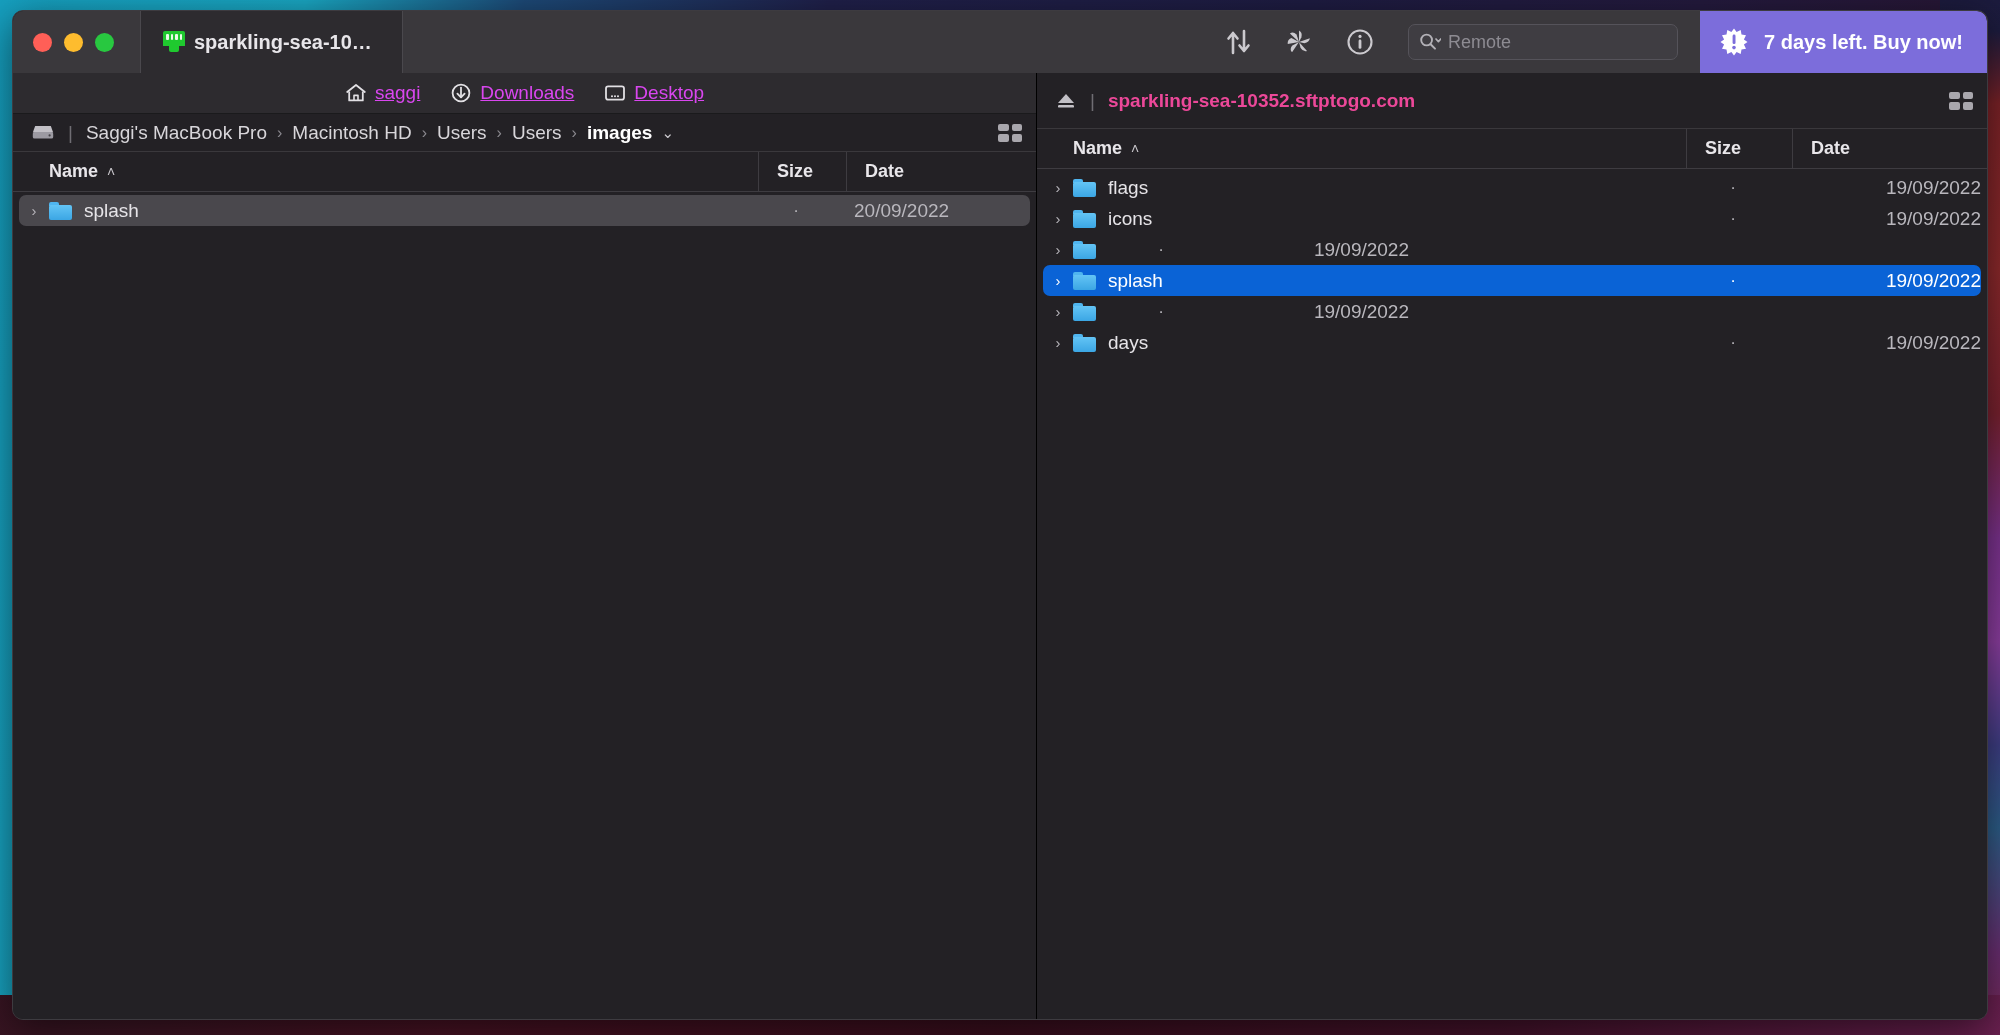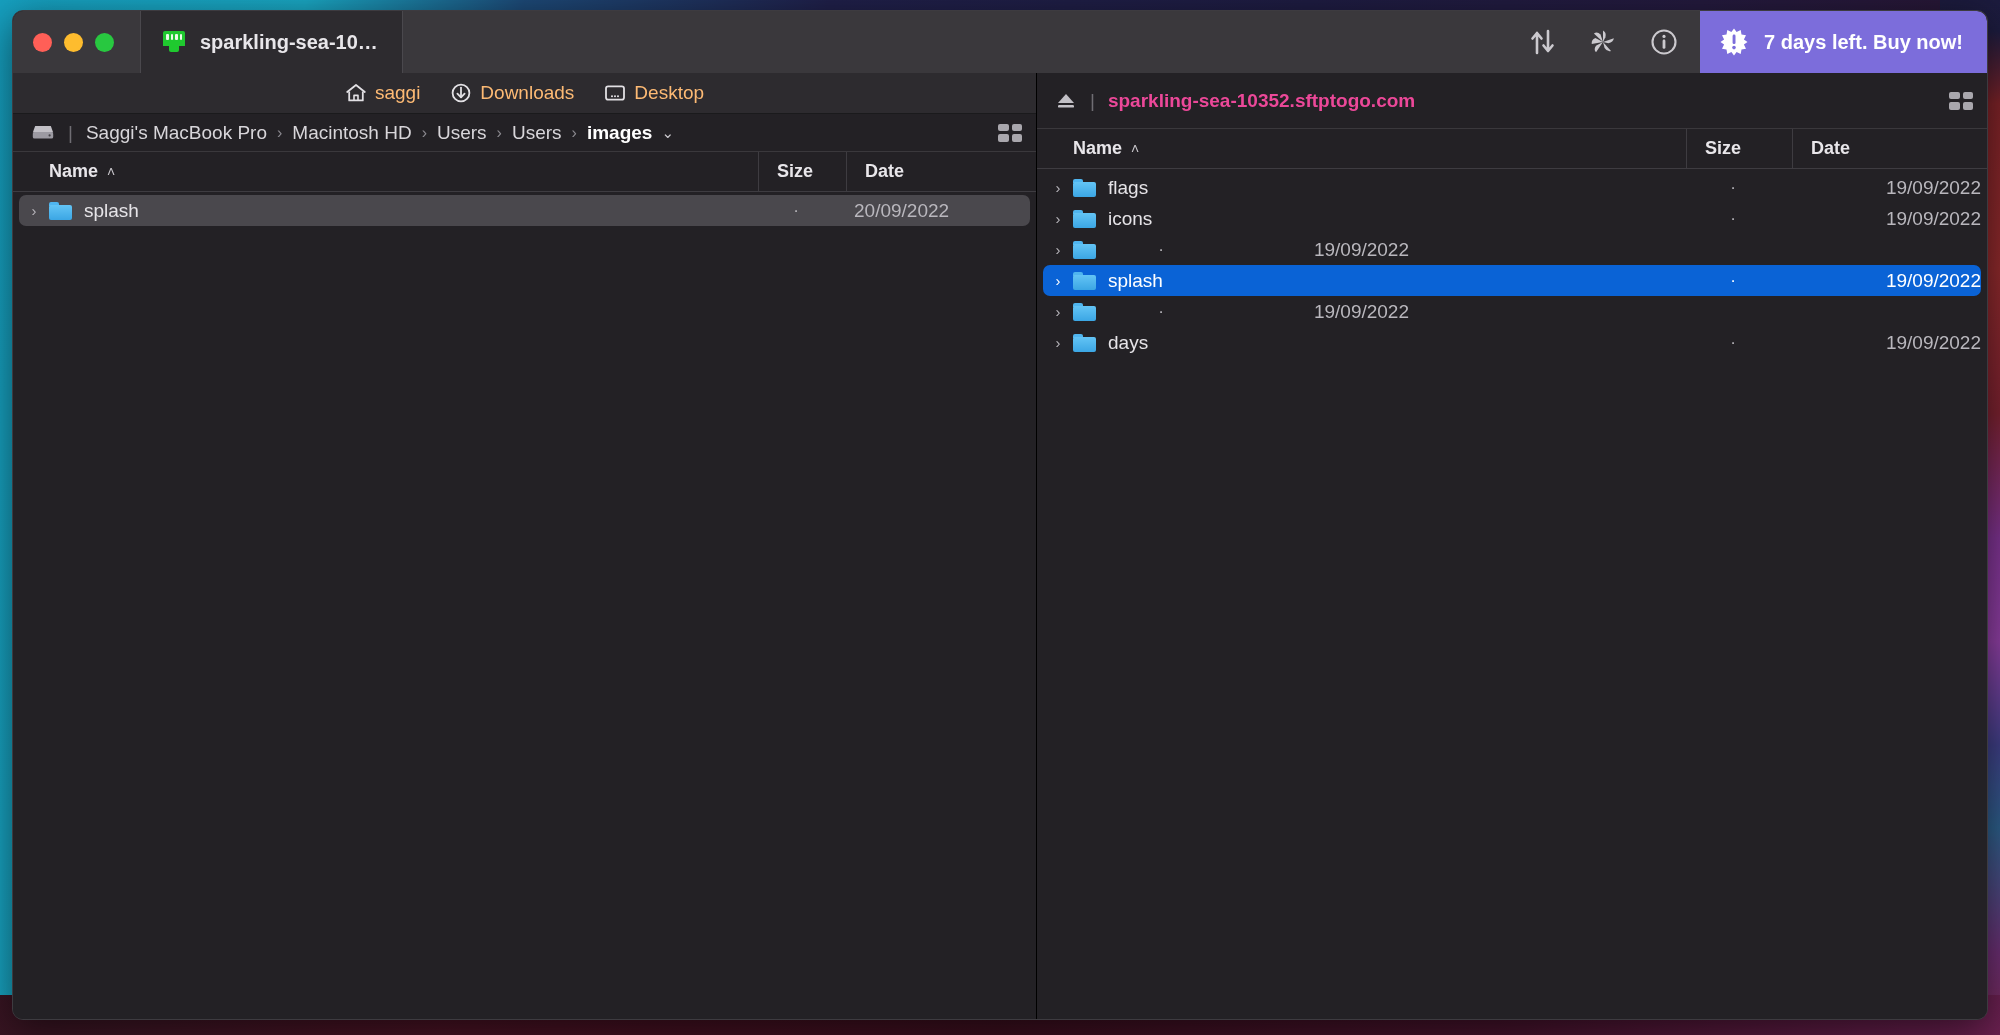--- a/index.html
+++ b/index.html
@@ -61,21 +61,21 @@
   }
   .light { width: 19px; height: 19px; border-radius: 50%; }
   .light.red { background: #ff5f57; }
   .light.yellow { background: #febc2e; }
   .light.green { background: #28c840; }
 
   #tab {
     height: 100%;
     width: 262px;
     background: #2d2b2f;
-    display: flex; align-items: center; gap: 13px;
+    display: flex; align-items: center; gap: 7px;
     padding: 0 20px;
     border-right: 1px solid #4a484d;
   }
   #tab-title {
     color: #e8e6ea; font-size: 20px; font-weight: bold;
     white-space: nowrap; overflow: hidden;
   }
   .plug-icon { width: 26px; height: 22px; position: relative; flex: 0 0 26px; }
   .plug-icon .body {
     position: absolute; left: 2px; top: 0; width: 22px; height: 15px;
@@ -143,22 +143,23 @@
 
   .shortcut-bar {
     height: 41px; flex: 0 0 41px;
     background: #2d2b2f;
     display: flex; align-items: center; justify-content: center;
     gap: 30px;
     border-bottom: 1px solid #1a1a1c;
   }
   .shortcut {
     display: flex; align-items: center; gap: 8px;
-    color: #fdba74; font-size: 19px;
+    color: #d946ef; font-size: 19px;
     cursor: default;
+    text-decoration: underline;
   }
   .shortcut .si { width: 22px; height: 20px; flex: 0 0 22px; }
 
   .path-bar {
     height: 38px; flex: 0 0 38px;
     background: #232125;
     display: flex; align-items: center;
     padding: 0 14px 0 18px;
     gap: 0;
     border-bottom: 1px solid #3a383c;
@@ -307,20 +308,30 @@
       </span>
 
       <span class="tb-icon icon-info">
         <svg width="28" height="28" viewBox="0 0 28 28">
           <circle cx="14" cy="14" r="11.5" stroke="#cbc9ce" stroke-width="2.1" fill="none"></circle>
           <circle cx="14" cy="8.4" r="1.6" fill="#cbc9ce"></circle>
           <rect x="12.6" y="11.6" width="2.8" height="9.2" rx="1.3" fill="#cbc9ce"></rect>
         </svg>
       </span>
 
+      <div id="search-box">
+        <span class="magn">
+          <svg width="22" height="20" viewBox="0 0 22 20">
+            <circle cx="7.6" cy="8" r="5.4" stroke="#b3b1b7" stroke-width="1.9" fill="none"></circle>
+            <path d="M11.6 12.2 L16 16.6" stroke="#b3b1b7" stroke-width="2" stroke-linecap="round"></path>
+            <path d="M17 7 L19.4 9.6 L21.8 7" stroke="#b3b1b7" stroke-width="1.7" fill="none" stroke-linecap="round" stroke-linejoin="round"></path>
+          </svg>
+        </span>
+        <input id="search-input" type="text" placeholder="Remote" style="">
+      </div>
     </div>
 
     <div id="buy-badge">
       <span class="burst">
         <svg width="28" height="28" viewBox="0 0 28 28">
           <path fill="#ffffff" d="M14 0.5 l2.6 3.6 4.1-2.1 0.8 4.5 4.5 0.8 -2.1 4.1 3.6 2.6 -3.6 2.6 2.1 4.1 -4.5 0.8 -0.8 4.5 -4.1-2.1 -2.6 3.6 -2.6-3.6 -4.1 2.1 -0.8-4.5 -4.5-0.8 2.1-4.1 -3.6-2.6 3.6-2.6 -2.1-4.1 4.5-0.8 0.8-4.5 4.1 2.1 Z"></path>
           <rect x="12.6" y="6.6" width="2.9" height="9.4" rx="1.3" fill="#7c6ddb"></rect>
           <circle cx="14" cy="19.6" r="1.8" fill="#7c6ddb"></circle>
         </svg>
       </span>

